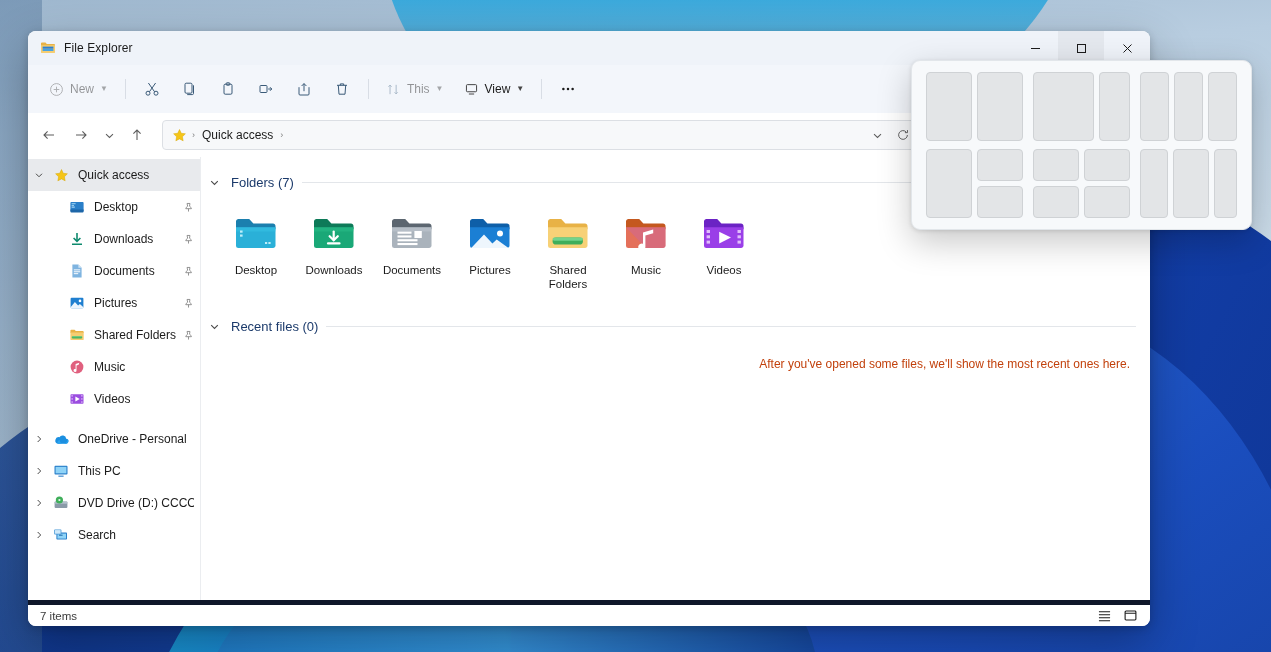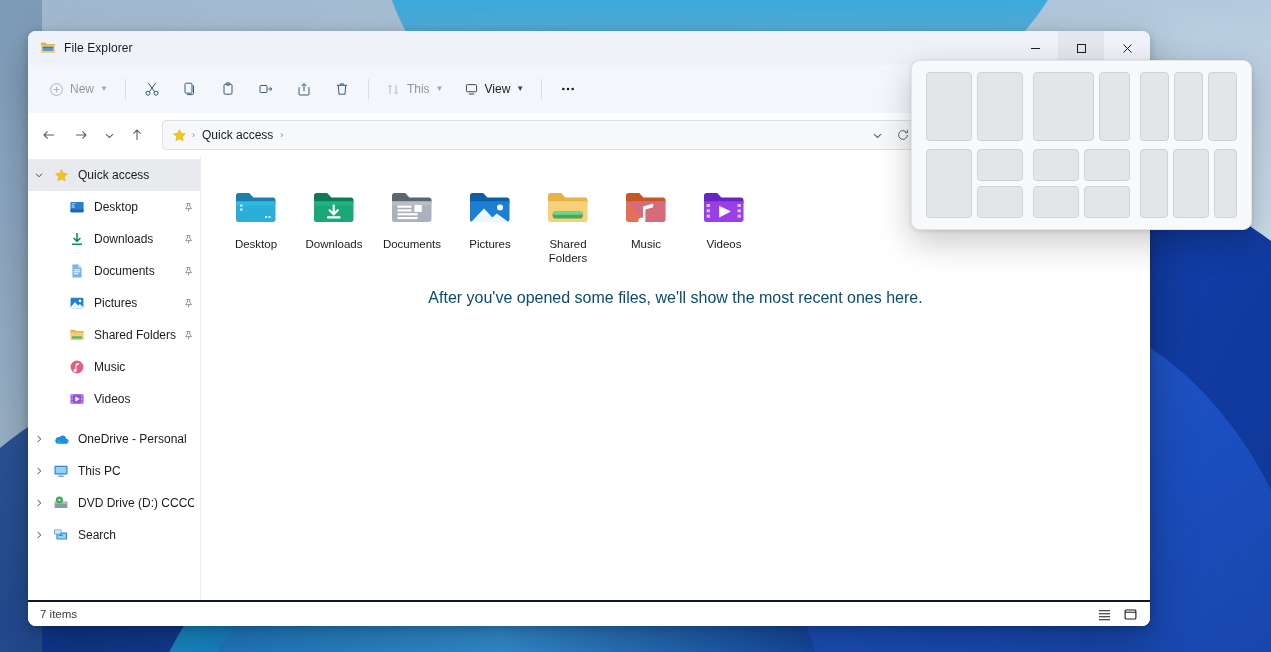--- a/index.html
+++ b/index.html
@@ -263,32 +263,32 @@
   }
   .folder-ico { width: 48px; height: 48px; margin-bottom: 6px; }
   .folder-label {
     font-size: 11.5px; color: #1b1b1b;
     text-align: center; line-height: 14px;
     word-break: break-word;
   }
 
   .recent-head { margin-top: 16px; }
   .empty-msg {
-    text-align: center;
-    font-size: 16px; color: #0c4a6e;
+    text-align: right;
+    font-size: 12px; color: #c2410c;
     margin-top: 18px;
     padding: 0 20px;
   }
 
   
   .statusbar {
     height: 26px;
     flex: 0 0 auto;
     background: #fff;
-    border-top: 2px solid #0f172a;
+    border-top: 5px solid #0f172a;
     display: flex; align-items: center;
     padding: 0 8px 0 12px;
   }
   .status-text { font-size: 11.5px; color: #3a3a3a; }
   .status-right { margin-left: auto; display: flex; gap: 2px; }
   .view-btn {
     width: 24px; height: 20px;
     display: flex; align-items: center; justify-content: center;
     border-radius: 3px; color: #1b1b1b;
   }
@@ -746,20 +746,29 @@
               <path d="M6 8.2h3.6" stroke="#1d66a8" stroke-width="1"></path>
             </svg>
           </div>
           <div class="nav-label">Search</div>
         </div>
 
       </div>
 
       <div class="content">
 
+        <div class="group-head">
+          <span class="group-chev">
+            <svg width="11" height="11" viewBox="0 0 12 12" fill="none" stroke="#4a4a4a" stroke-width="1.2">
+                <path d="M2.4 4.5 6 8.1l3.6-3.6"></path>
+              </svg>
+          </span>
+          <span class="group-title">Folders (7)</span>
+          <span class="group-rule"></span>
+        </div>
 
         <div class="folder-grid">
 
           <div class="folder-cell">
             <span class="folder-ico">
               <svg width="48" height="48" viewBox="0 0 48 48">
                 <path d="M4 12.5c0-1.4 1.1-2.5 2.5-2.5h10.7l4.2 4.4H41c1.4 0 2.5 1.1 2.5 2.5v3.3H4z" fill="#1b7fae"></path>
                 <path d="M4 18.2h39.5v18.3c0 1.4-1.1 2.5-2.5 2.5H6.5A2.5 2.5 0 0 1 4 36.5z" fill="#2ab0d8"></path>
                 <path d="M4 18.2h39.5v4.2H4z" fill="#38c3e6" opacity=".5"></path>
                 <rect x="8" y="21.5" width="2.6" height="2.2" fill="#bdeefa"></rect>
@@ -853,20 +862,29 @@
                     <rect x="37.5" y="31.6" width="3.4" height="3"></rect>
                 </g>
                 <path d="M19.2 22.8 31 28.6l-11.8 5.8z" fill="#fff"></path>
               </svg>
             </span>
             <span class="folder-label">Videos</span>
           </div>
 
         </div>
 
+        <div class="group-head recent-head">
+          <span class="group-chev">
+            <svg width="11" height="11" viewBox="0 0 12 12" fill="none" stroke="#4a4a4a" stroke-width="1.2">
+                <path d="M2.4 4.5 6 8.1l3.6-3.6"></path>
+              </svg>
+          </span>
+          <span class="group-title">Recent files (0)</span>
+          <span class="group-rule"></span>
+        </div>
 
         <div class="empty-msg">After you've opened some files, we'll show the most recent ones here.</div>
 
       </div>
 
     </div>
 
     <div class="statusbar">
       <span class="status-text">7 items</span>
       <div class="status-right">

